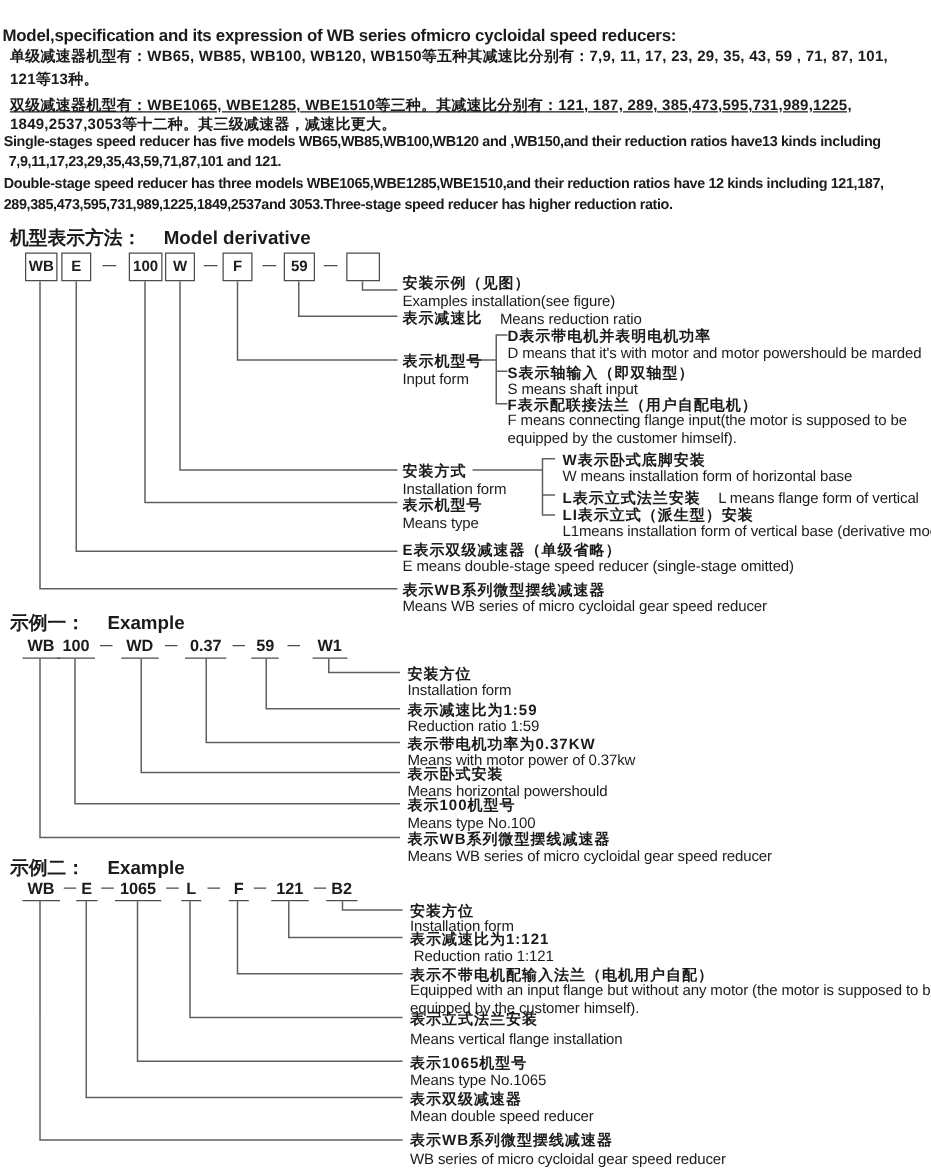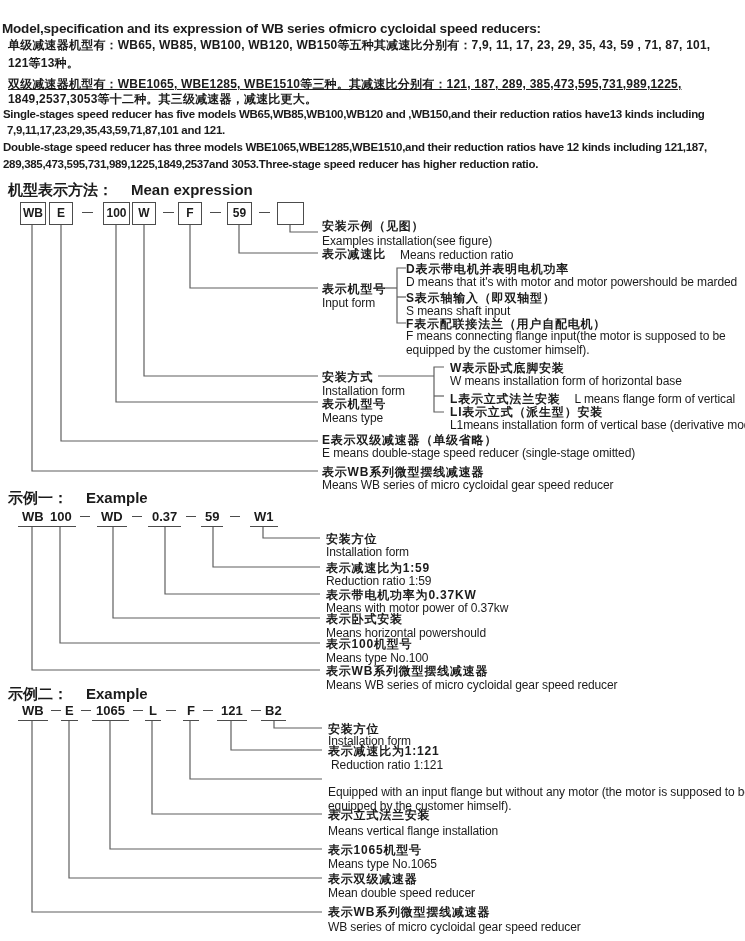--- a/index.html
+++ b/index.html
@@ -77,21 +77,21 @@
   <div class="abs p-zh" style="left:8px; top:55px;">121等13种。</div>
   <div class="abs p-zh" style="left:8px; top:76px;text-decoration:underline;">双级减速器机型有：WBE1065, WBE1285, WBE1510等三种。其减速比分别有：121, 187, 289, 385,473,595,731,989,1225,</div>
   <div class="abs p-zh" style="left:8px; top:91px;">1849,2537,3053等十二种。其三级减速器，减速比更大。</div>
 
   <div class="abs p-en" style="left:3px; top:108px;">Single-stages speed reducer has five models WB65,WB85,WB100,WB120 and ,WB150,and their reduction ratios have13 kinds including</div>
   <div class="abs p-en" style="left:7px; top:124px;">7,9,11,17,23,29,35,43,59,71,87,101 and 121.</div>
   <div class="abs p-en" style="left:3px; top:141px;">Double-stage speed reducer has three models WBE1065,WBE1285,WBE1510,and their reduction ratios have 12 kinds including 121,187,</div>
   <div class="abs p-en" style="left:3px; top:158px;">289,385,473,595,731,989,1225,1849,2537and 3053.Three-stage speed reducer has higher reduction ratio.</div>
 
   <div class="abs h-section" style="left:8px; top:181px;">
-    <span>机型表示方法：</span><span class="en-part">Mean expression</span>
+    <span>机型表示方法：</span><span class="en-part">Model derivative</span>
   </div>
 
   <div class="box" style="left:20px;  width:26px;">WB</div>
   <div class="box" style="left:49px;  width:24px;">E</div>
   <div class="dash" style="left:82px;  top:212px; width:11px;"></div>
   <div class="box" style="left:103px; width:27px;">100</div>
   <div class="box" style="left:132px; width:24px;">W</div>
   <div class="dash" style="left:163px; top:212px; width:11px;"></div>
   <div class="box" style="left:178px; width:24px;">F</div>
   <div class="dash" style="left:210px; top:212px; width:11px;"></div>
@@ -178,20 +178,21 @@
   <div class="code-item ex2" style="left:183px;">F</div>
   <div class="dash" style="left:203px; top:710px; width:10px;"></div>
   <div class="code-item ex2" style="left:217px;">121</div>
   <div class="dash" style="left:251px; top:710px; width:10px;"></div>
   <div class="code-item ex2" style="left:261px;">B2</div>
 
   <div class="abs lbl-zh" style="left:328px; top:721px;">安装方位</div>
   <div class="abs lbl-en" style="left:328px; top:734px;">Installation form</div>
   <div class="abs lbl-zh" style="left:328px; top:743px;">表示减速比为1:121</div>
   <div class="abs lbl-en" style="left:331px; top:758px;text-align:right;">Reduction ratio 1:121</div>
+  <div class="abs lbl-zh" style="left:328px; top:772px;">表示不带电机配输入法兰（电机用户自配）</div>
   <div class="abs lbl-en wrap" style="left:328px; top:786px; width:458px;">Equipped with an input flange but without any motor (the motor is supposed to be equipped by the customer himself).</div>
   <div class="abs lbl-zh" style="left:328px; top:807px;">表示立式法兰安装</div>
   <div class="abs lbl-en" style="left:328px; top:824px;">Means vertical flange installation</div>
   <div class="abs lbl-zh" style="left:328px; top:842px;">表示1065机型号</div>
   <div class="abs lbl-en" style="left:328px; top:857px;">Means type No.1065</div>
   <div class="abs lbl-zh" style="left:328px; top:871px;">表示双级减速器</div>
   <div class="abs lbl-en" style="left:328px; top:886px;">Mean double speed reducer</div>
   <div class="abs lbl-zh" style="left:328px; top:904px;">表示WB系列微型摆线减速器</div>
   <div class="abs lbl-en" style="left:328px; top:920px;">WB series of micro cycloidal gear speed reducer</div>
 

